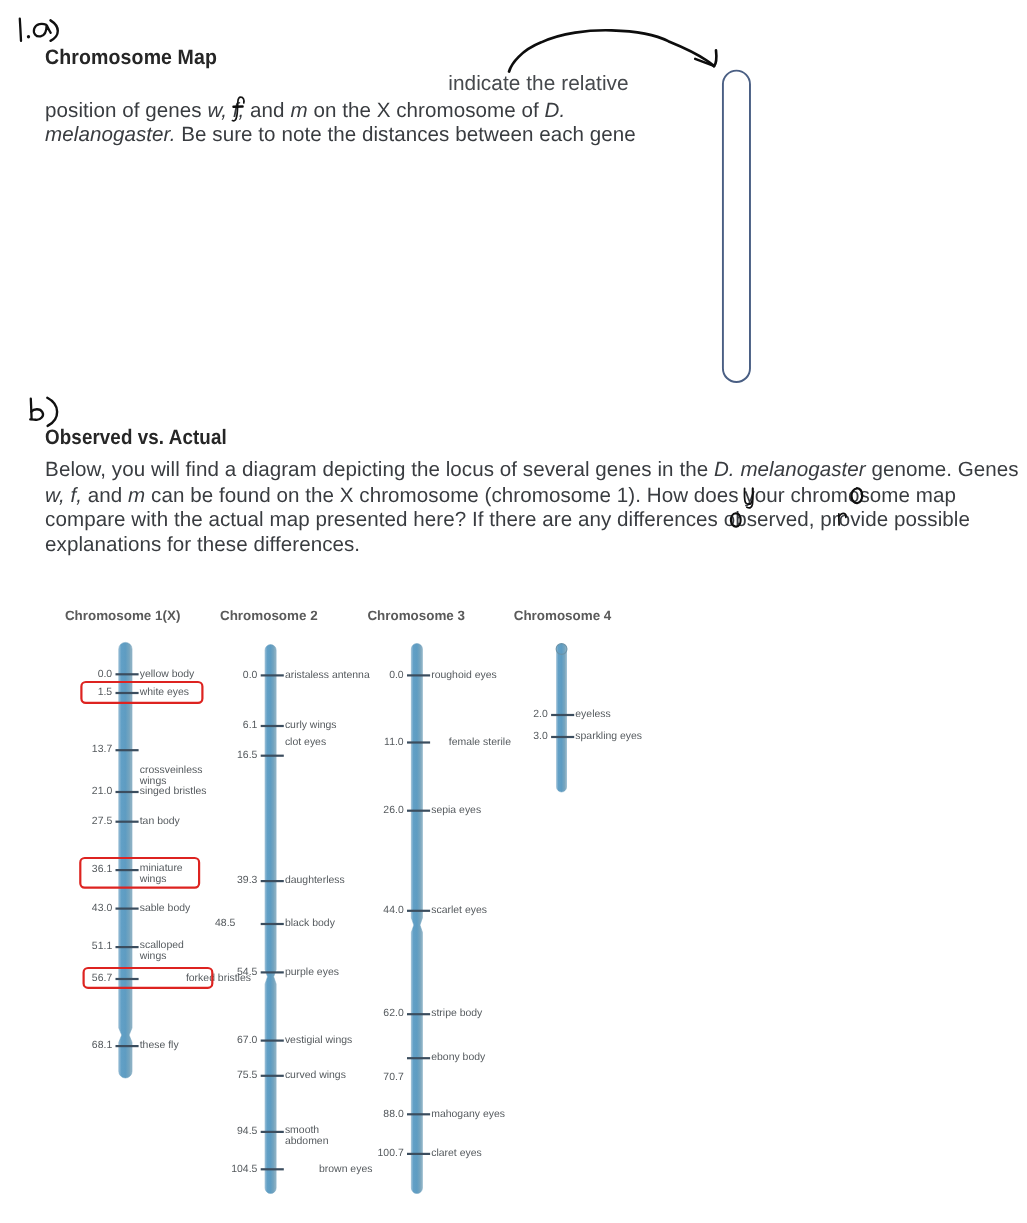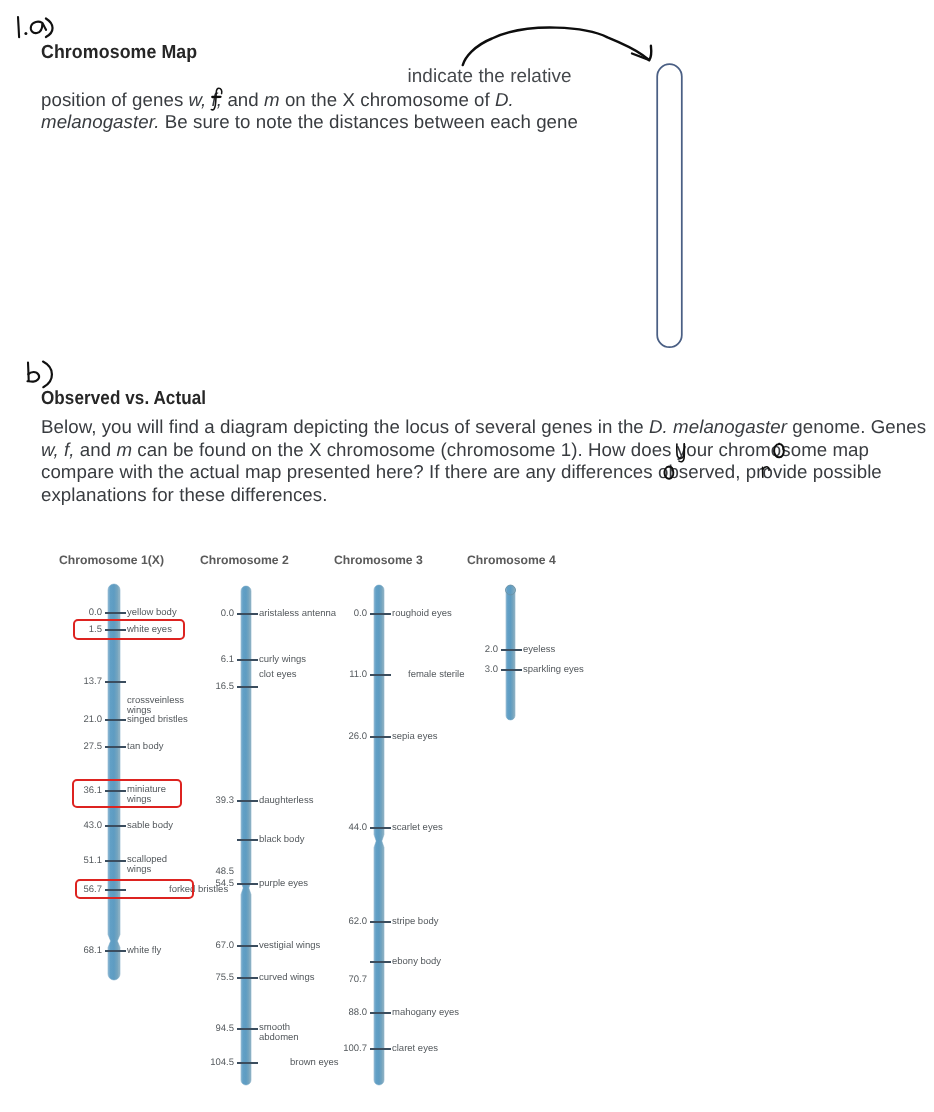--- a/index.html
+++ b/index.html
@@ -155,21 +155,21 @@
     <div class="tick" style="left: 105.2px; top: 289px; width: 21px;"></div>
     <div class="locus" style="left: 127px; top: 283.5px;">sable body</div>
     <div class="pos" style="right: 832px; top: 318.5px;">51.1</div>
     <div class="tick" style="left: 105.2px; top: 324px; width: 21px;"></div>
     <div class="locus" style="left: 127px; top: 318.5px; white-space: normal; width: 44px; line-height: 10.5px;">scalloped wings</div>
     <div class="pos" style="right: 832px; top: 347.5px;">56.7</div>
     <div class="tick" style="left: 105.2px; top: 353px; width: 21px;"></div>
     <div class="locus" style="left: 127px; top: 347.5px; margin-left: 42px;">forked bristles</div>
     <div class="pos" style="right: 832px; top: 408.5px;">68.1</div>
     <div class="tick" style="left: 105.2px; top: 414px; width: 21px;"></div>
-    <div class="locus" style="left: 127px; top: 408.5px;">white fly</div>
+    <div class="locus" style="left: 127px; top: 408.5px;">these fly</div>
     <div class="chr-title" style="left: 200px; top: 18px;">Chromosome 2</div>
     <svg width="22" height="509" viewBox="0 0 22 509" style="position: absolute; left: 235px; top: 45px;">
       <defs>
         <linearGradient id="g1" x1="0" y1="0" x2="1" y2="0">
           <stop offset="0" stop-color="#9cc0d9"></stop>
           <stop offset="0.18" stop-color="#62a0c6"></stop>
           <stop offset="0.50" stop-color="#5e9cc2"></stop>
           <stop offset="0.80" stop-color="#76a5bf"></stop>
           <stop offset="1" stop-color="#9db9c6"></stop>
         </linearGradient>
@@ -181,21 +181,21 @@
     <div class="locus" style="left: 259px; top: 71.5px;">aristaless antenna</div>
     <div class="pos" style="right: 700px; top: 117.5px;">6.1</div>
     <div class="tick" style="left: 237.2px; top: 123px; width: 21px;"></div>
     <div class="locus" style="left: 259px; top: 117.5px;">curly wings</div>
     <div class="pos" style="right: 700px; top: 144.5px;">16.5</div>
     <div class="tick" style="left: 237.2px; top: 150px; width: 21px;"></div>
     <div class="locus" style="left: 259px; top: 133px;">clot eyes</div>
     <div class="pos" style="right: 700px; top: 258.5px;">39.3</div>
     <div class="tick" style="left: 237.2px; top: 264px; width: 21px;"></div>
     <div class="locus" style="left: 259px; top: 258.5px;">daughterless</div>
-    <div class="pos" style="right: 700px; top: 297.5px; margin-top: 32px;">48.5</div>
+    <div class="pos" style="right: 720px; top: 297.5px;">48.5</div>
     <div class="tick" style="left: 237.2px; top: 303px; width: 21px;"></div>
     <div class="locus" style="left: 259px; top: 297.5px;">black body</div>
     <div class="pos" style="right: 700px; top: 341.5px; padding-left: 31px;">54.5</div>
     <div class="tick" style="left: 237.2px; top: 347px; width: 21px;"></div>
     <div class="locus" style="left: 259px; top: 341.5px;">purple eyes</div>
     <div class="pos" style="right: 700px; top: 403.5px;">67.0</div>
     <div class="tick" style="left: 237.2px; top: 409px; width: 21px;"></div>
     <div class="locus" style="left: 259px; top: 403.5px;">vestigial wings</div>
     <div class="pos" style="right: 700px; top: 435.5px;">75.5</div>
     <div class="tick" style="left: 237.2px; top: 441px; width: 21px;"></div>

